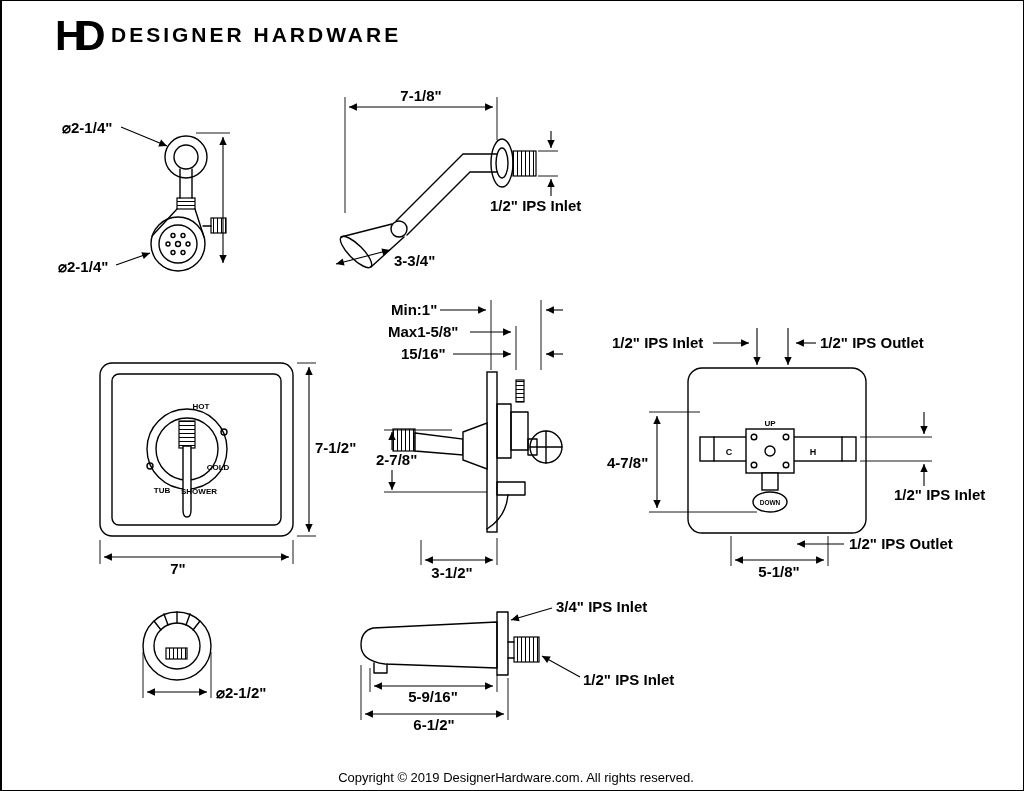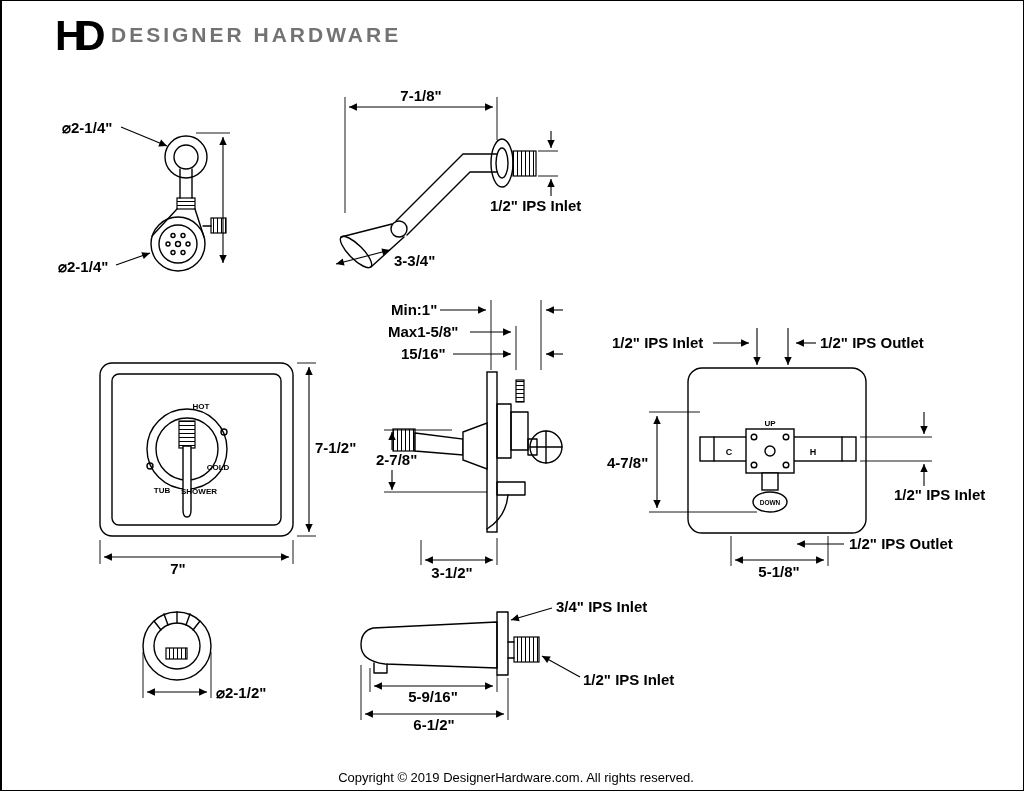--- a/index.html
+++ b/index.html
@@ -1,21 +1,21 @@
 <!DOCTYPE html>
 <html><head>
 <meta charset="utf-8">
 <style>
   *{box-sizing:border-box}
   html,body{margin:0;padding:0}
   body{width:1024px;height:791px;position:relative;background:#fff;
        font-family:"Liberation Sans",sans-serif;overflow:hidden}
   .frame{position:absolute;inset:0;border:1px solid #000;border-left-width:2px;pointer-events:none}
   .hdr{position:absolute;left:54px;top:12px;display:flex;align-items:center;gap:3px}
-  .brand{font-size:21px;font-weight:600;letter-spacing:3px;color:#737373}
+  .brand{font-size:21px;font-weight:600;letter-spacing:3px;color:#000000}
   .ftr{position:absolute;left:8px;right:0;bottom:6px;text-align:center;font-size:13px;color:#000}
   svg.canvas{position:absolute;left:0;top:0}
   .s{fill:none;stroke:#000;stroke-width:1.4;stroke-linecap:round;stroke-linejoin:round}
   .sf{fill:#fff;stroke:#000;stroke-width:1.4}
   .thrv{fill:url(#hv);stroke:#000;stroke-width:1.2}
   .thrh{fill:url(#hh);stroke:#000;stroke-width:1.2}
   .dim{fill:none;stroke:#000;stroke-width:1.1}
   .ext{fill:none;stroke:#000;stroke-width:0.9}
   text{font-family:"Liberation Sans",sans-serif;font-weight:bold;fill:#000}
   .t15{font-size:15px}

